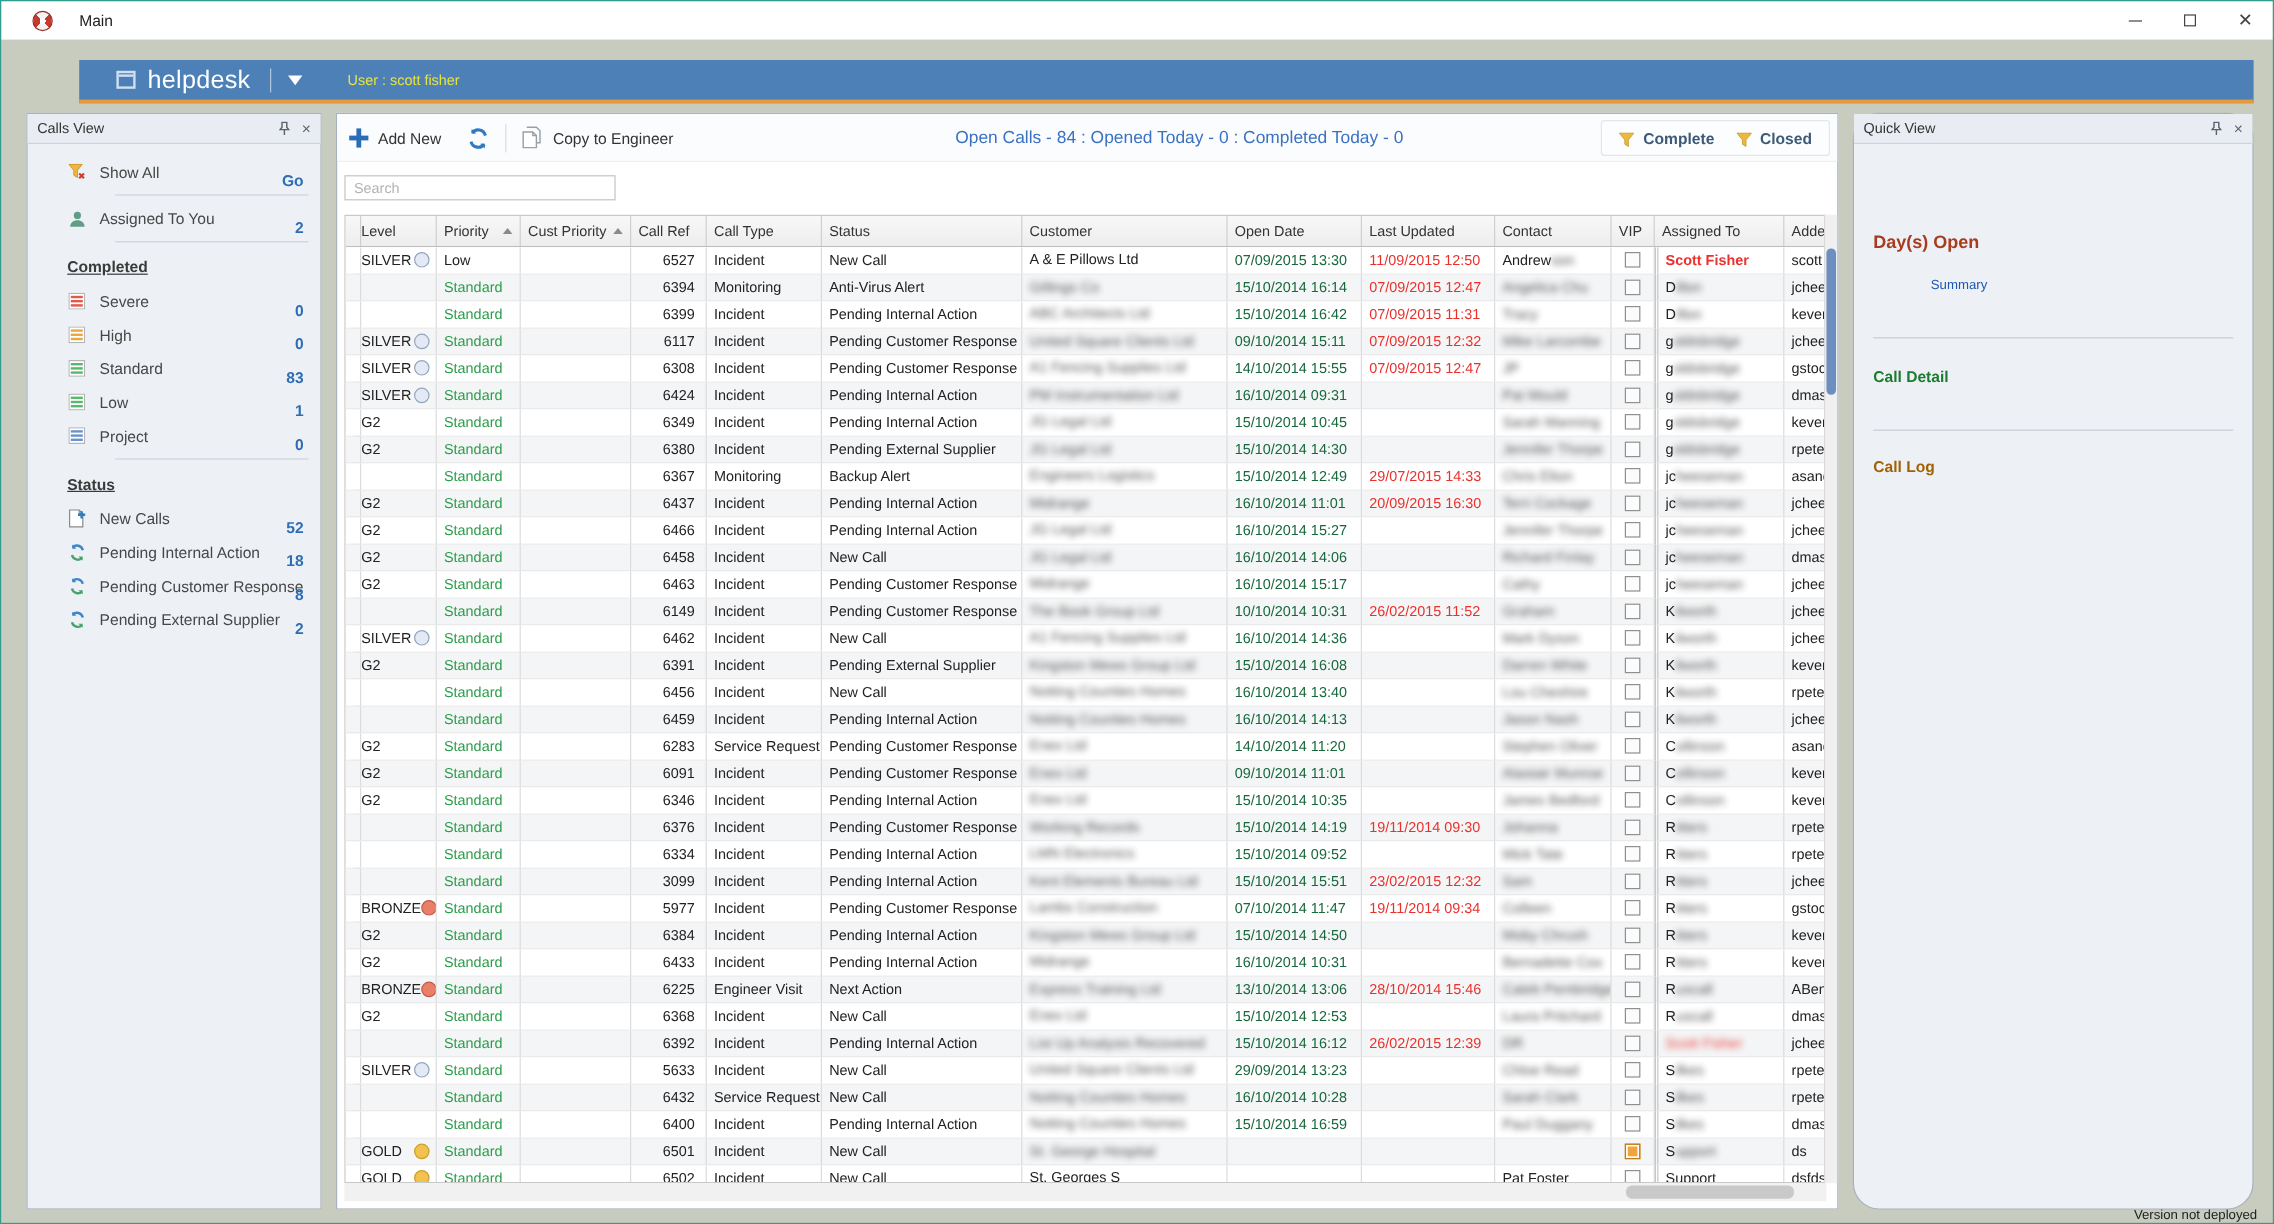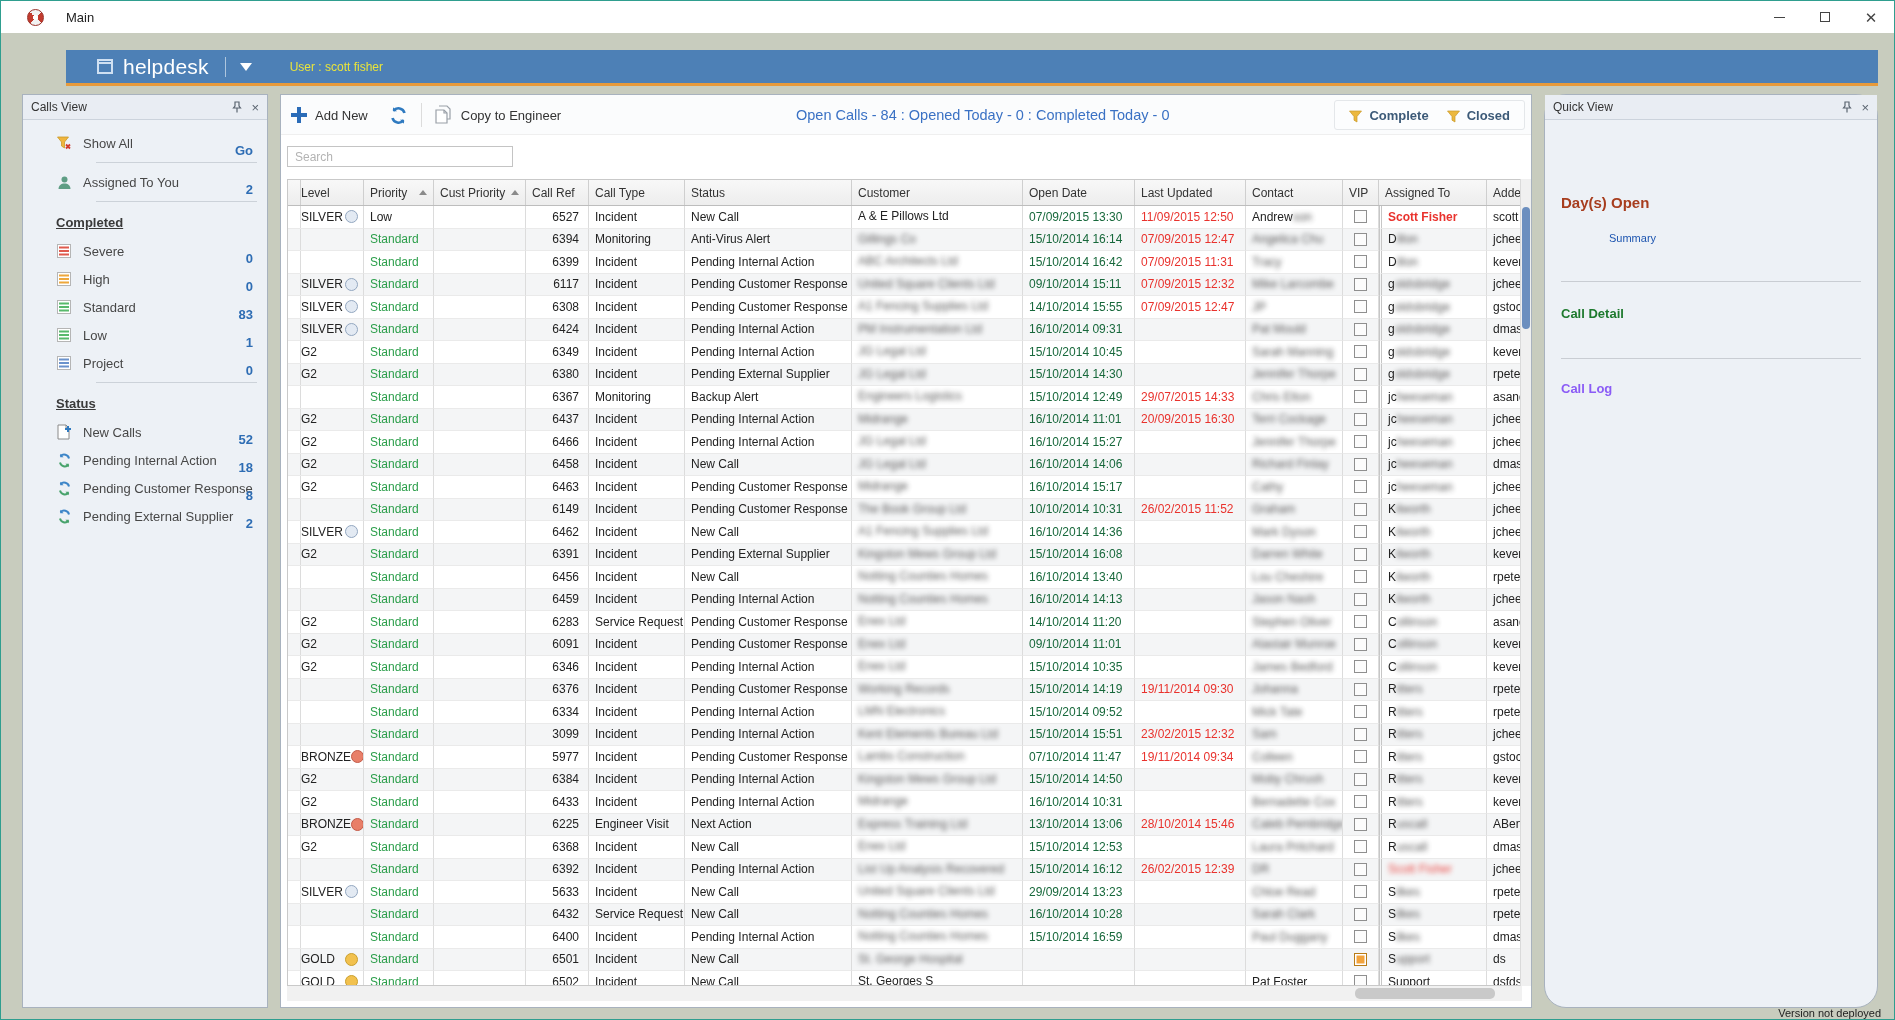--- a/index.html
+++ b/index.html
@@ -105,21 +105,21 @@
   .hscroll { position:absolute; left:6px; top:891px; width:1235px; height:15px; background:#f1f1f1; }
   .hthumb { position:absolute; left:1068px; top:2px; width:140px; height:11px; background:#c9c9c9; border-radius:5px; }
 
   
   .qv-callnum { position:absolute; left:16px; top:54px; width:300px; height:27px; background:#c9daee; border:1px solid #7a9cc6;
     border-radius:3px; display:flex; align-items:center; padding-left:10px; font-size:15px; color:#4d6478; }
   .qv-days { position:absolute; left:16px; top:99px; font-size:15px; font-weight:bold; color:#a73d1e; }
   .qv-sum { position:absolute; left:16px; top:137px; font-size:11px; font-weight:normal; color:#1d55b0;margin-left:48px; }
   .qv-div { position:absolute; left:16px; right:16px; height:1px; background:#c9cdd3; }
   .qv-detail { position:absolute; left:16px; top:211px; font-size:13px; font-weight:bold; color:#1e7a2e; }
-  .qv-log { position:absolute; left:16px; top:286px; font-size:13px; font-weight:bold; color:#8b5cf6; }
+  .qv-log { position:absolute; left:16px; top:286px; font-size:13px; font-weight:bold; color:#a16207; }
 
   
   .statusbar { position:absolute; left:0; right:0; bottom:0; height:13px; }
   .sb-version { position:absolute; right:14px; bottom:1px; font-size:11px; color:#222; }
 
   svg { display:block; }
 </style>
 </head>
 <body>
 

